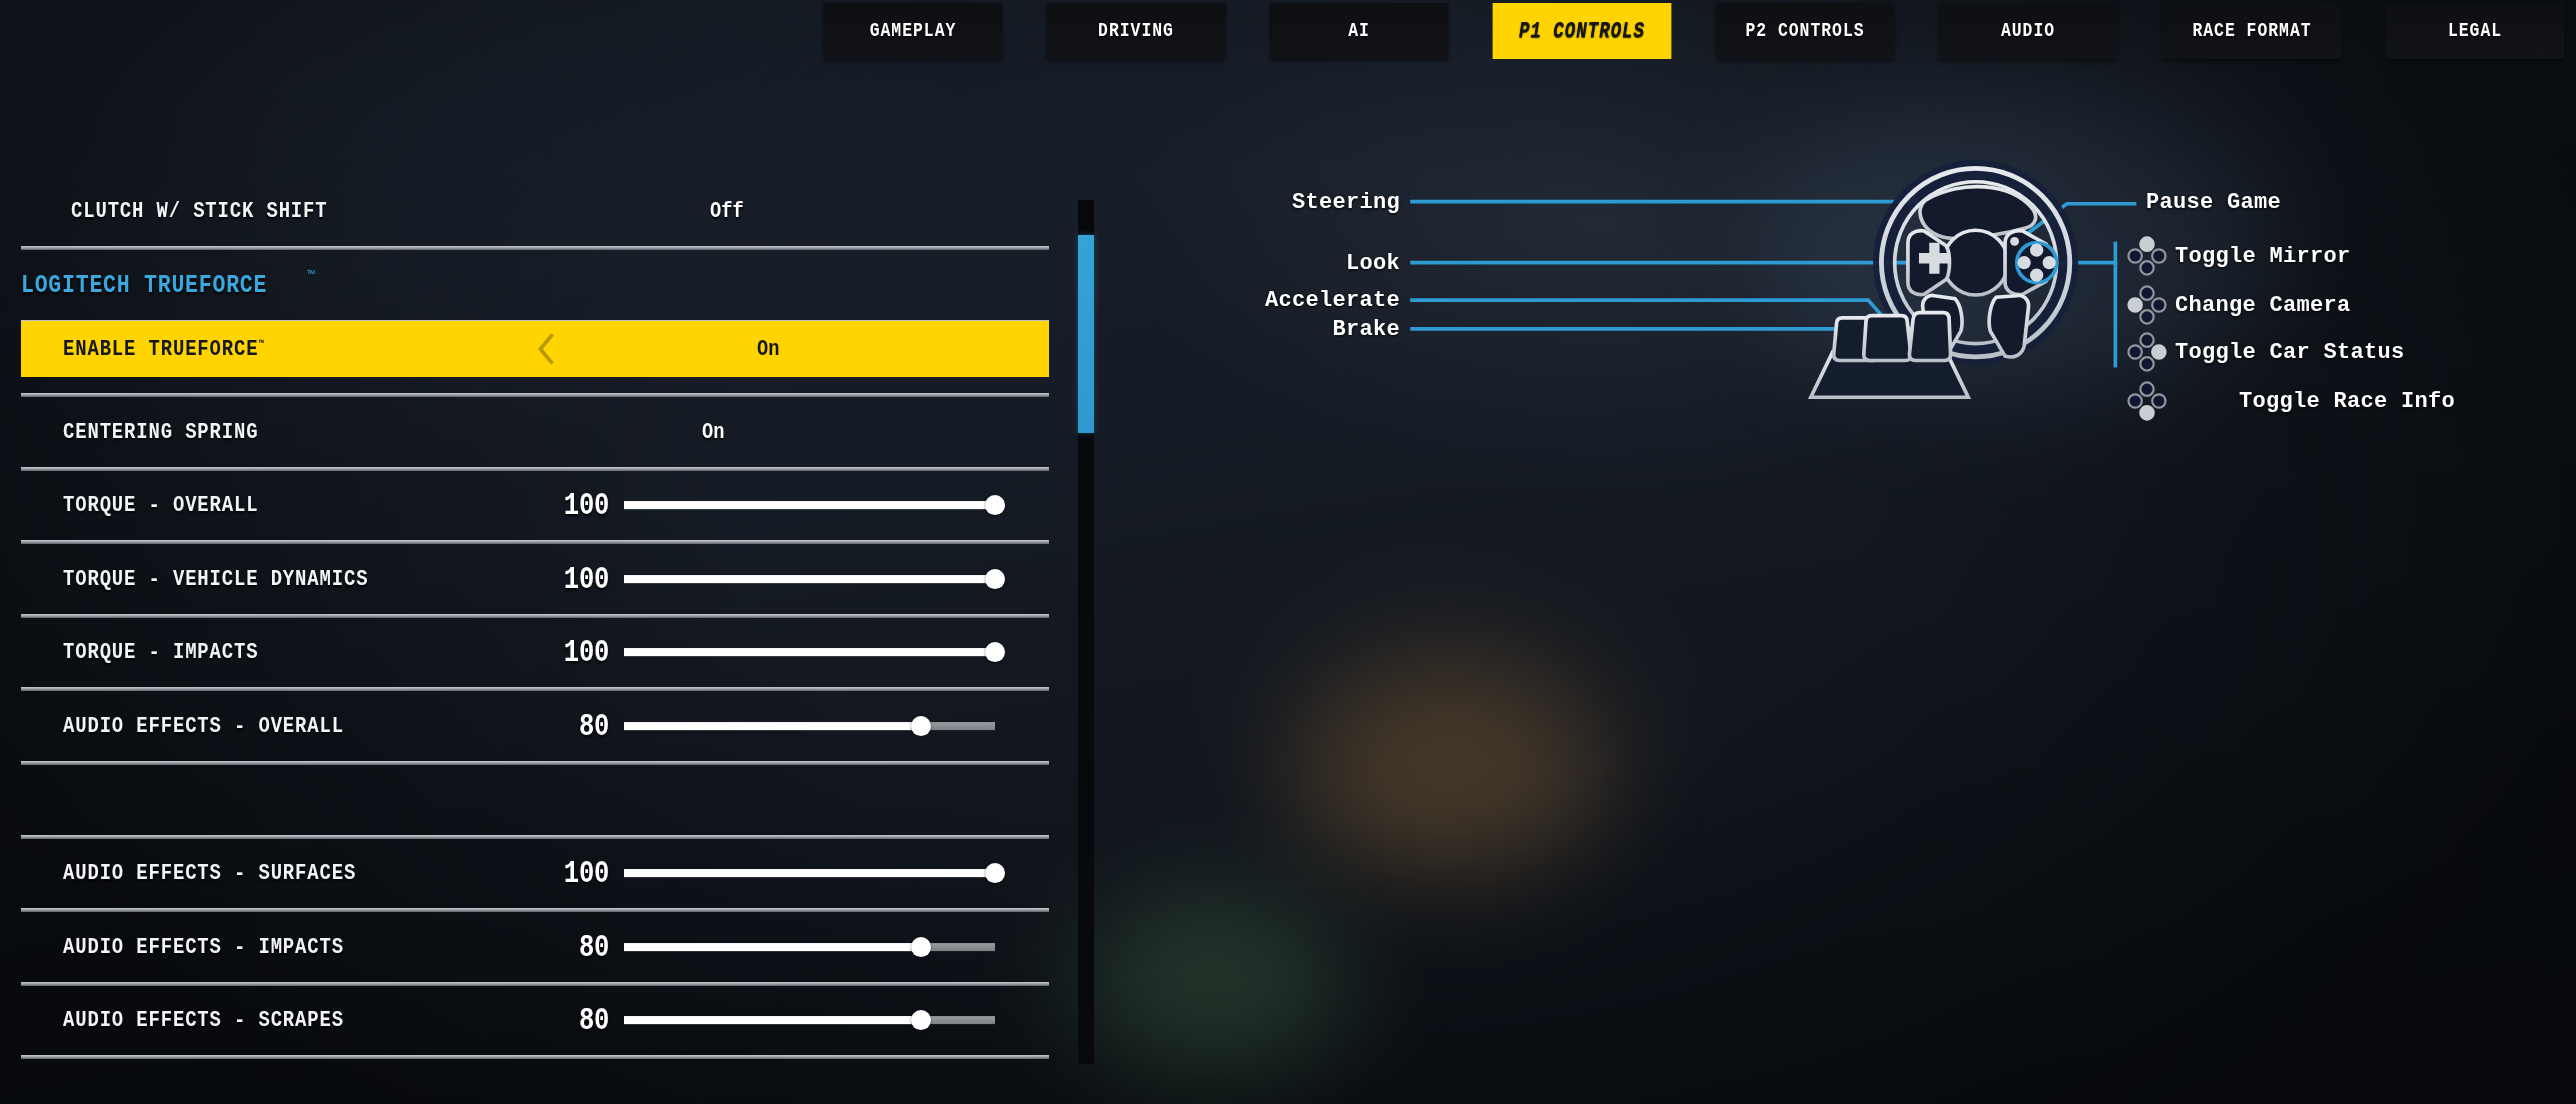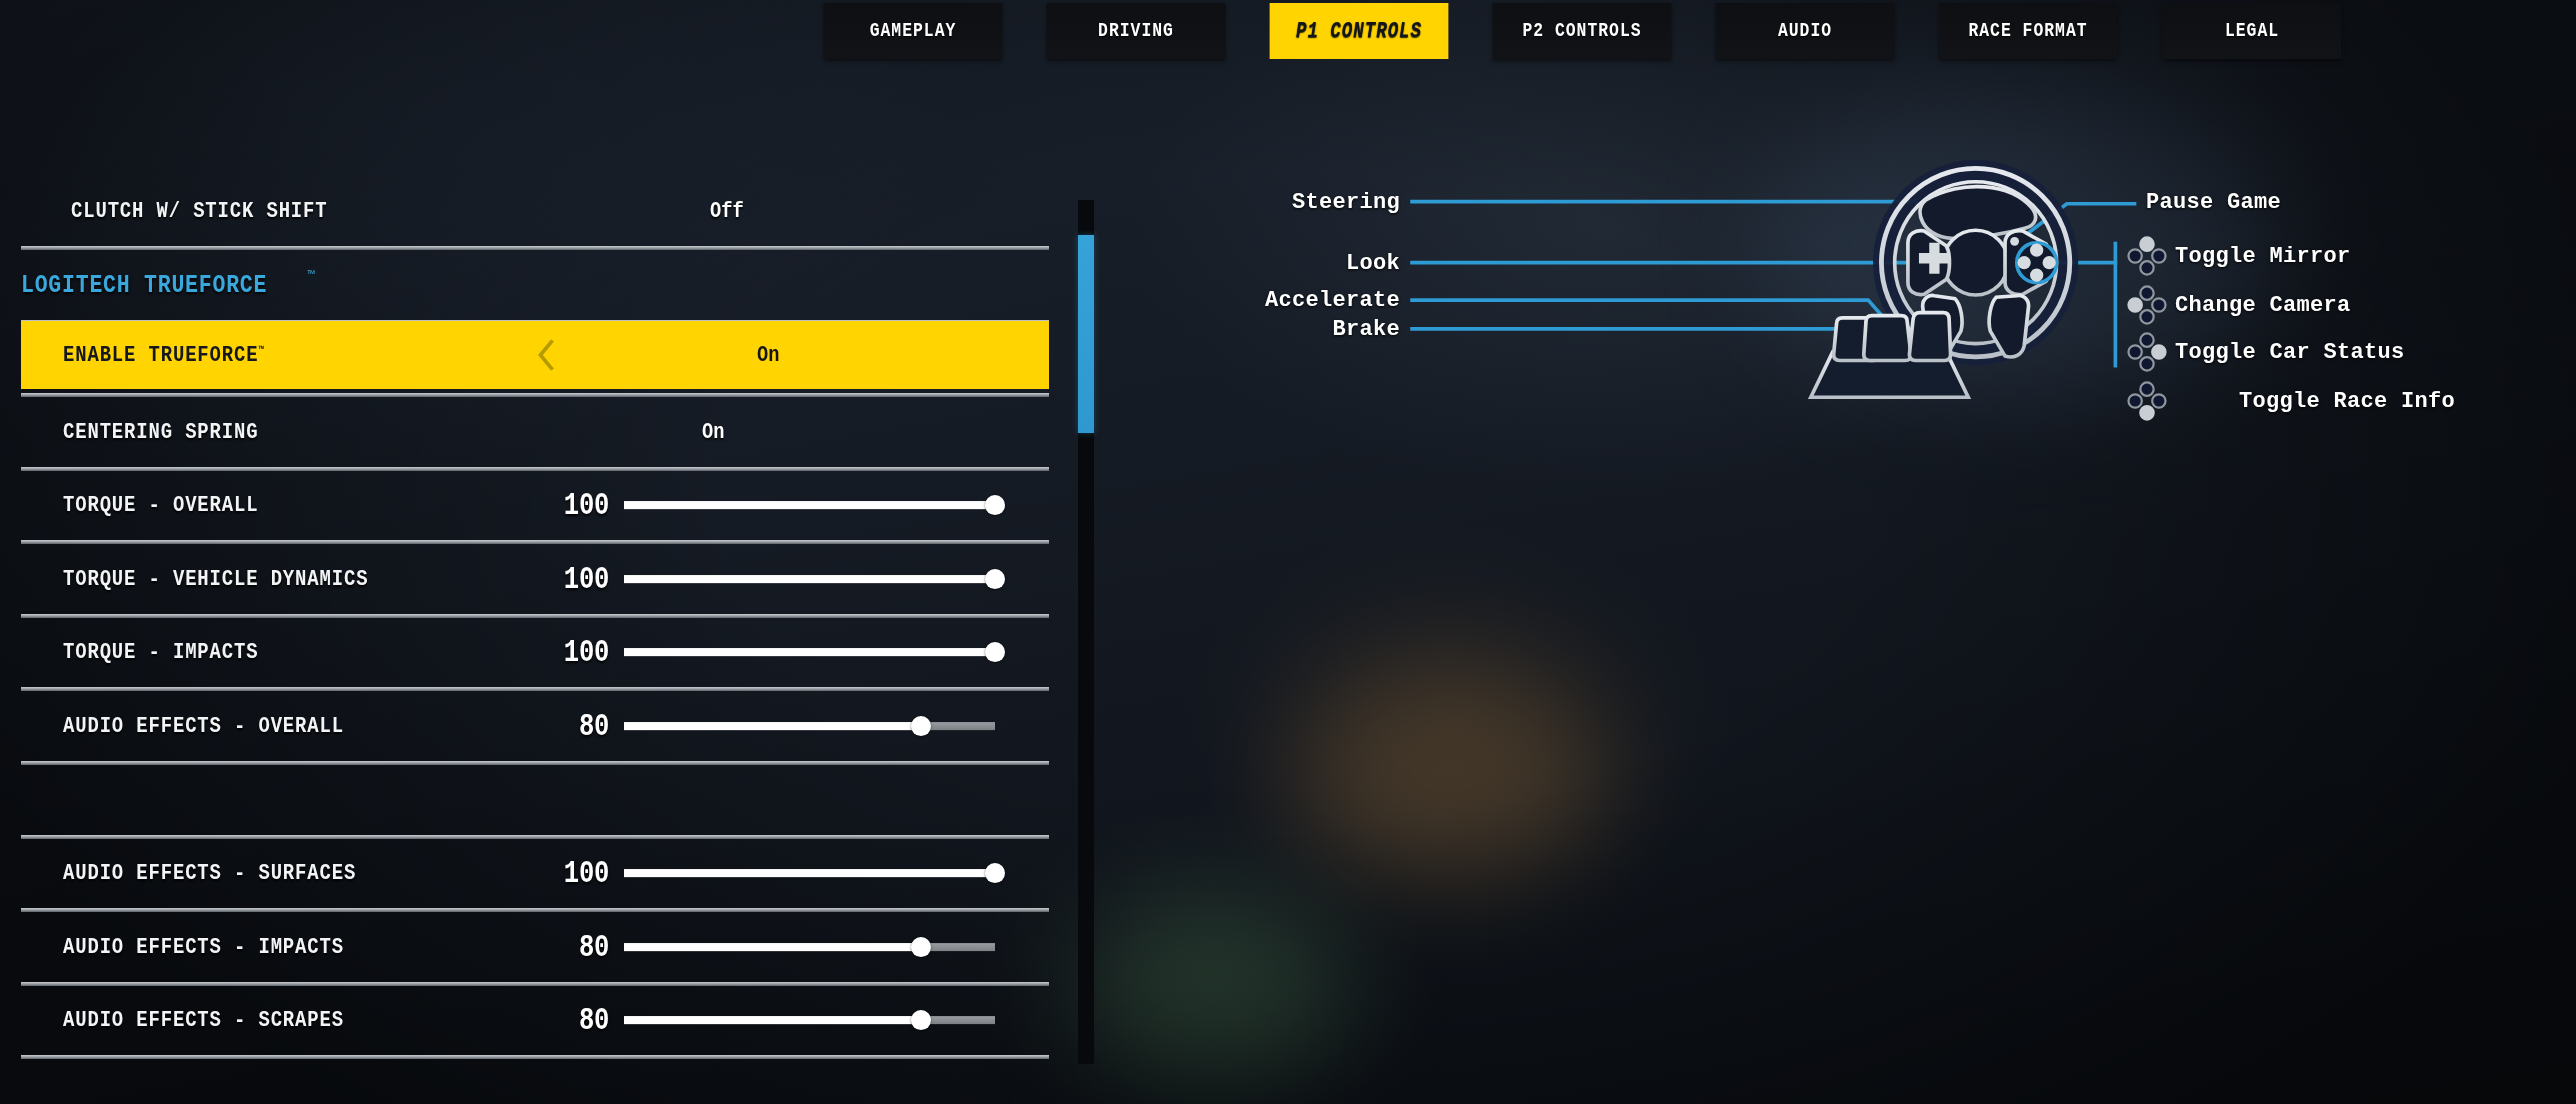--- a/index.html
+++ b/index.html
@@ -69,21 +69,21 @@
     z-index: 10;
   }
   .row {
     position: relative;
     height: 74px;
     display: flex; align-items: center;
     padding-left: 63px;
   }
   .row.highlight {
     background: #ffd400;
-    height: 68px;
+    height: 56px;
     margin-left: 20.6px;
     width: 1028px;
     padding-left: 42px;
   }
   .row-label {
     color: #f2f4f6;
     font-size: 22px; font-weight: 700;
     letter-spacing: 1px;
     text-transform: uppercase;
     font-stretch: condensed;
@@ -209,20 +209,23 @@
   <div class="bg-blurblob" style="left:1081px; top:905px; width:265px; height:177px; background:#3f6348;"></div>
   <div class="bg-blurblob" style="left:1765px; top:88px; width:515px; height:309px; background:#36465c;"></div>
   <div class="bg-vignette"></div>
 
   <div class="tabbar" id="tabbar">
       <div class="tab-wrap">
         <div class="tab">GAMEPLAY</div>
       </div>
       <div class="tab-wrap">
         <div class="tab">DRIVING</div>
+      </div>
+      <div class="tab-wrap">
+        <div class="tab">AI</div>
       </div>
       <div class="tab-wrap">
         <div class="tab active">P1 CONTROLS</div>
       </div>
       <div class="tab-wrap">
         <div class="tab">P2 CONTROLS</div>
       </div>
       <div class="tab-wrap">
         <div class="tab">AUDIO</div>
       </div>

